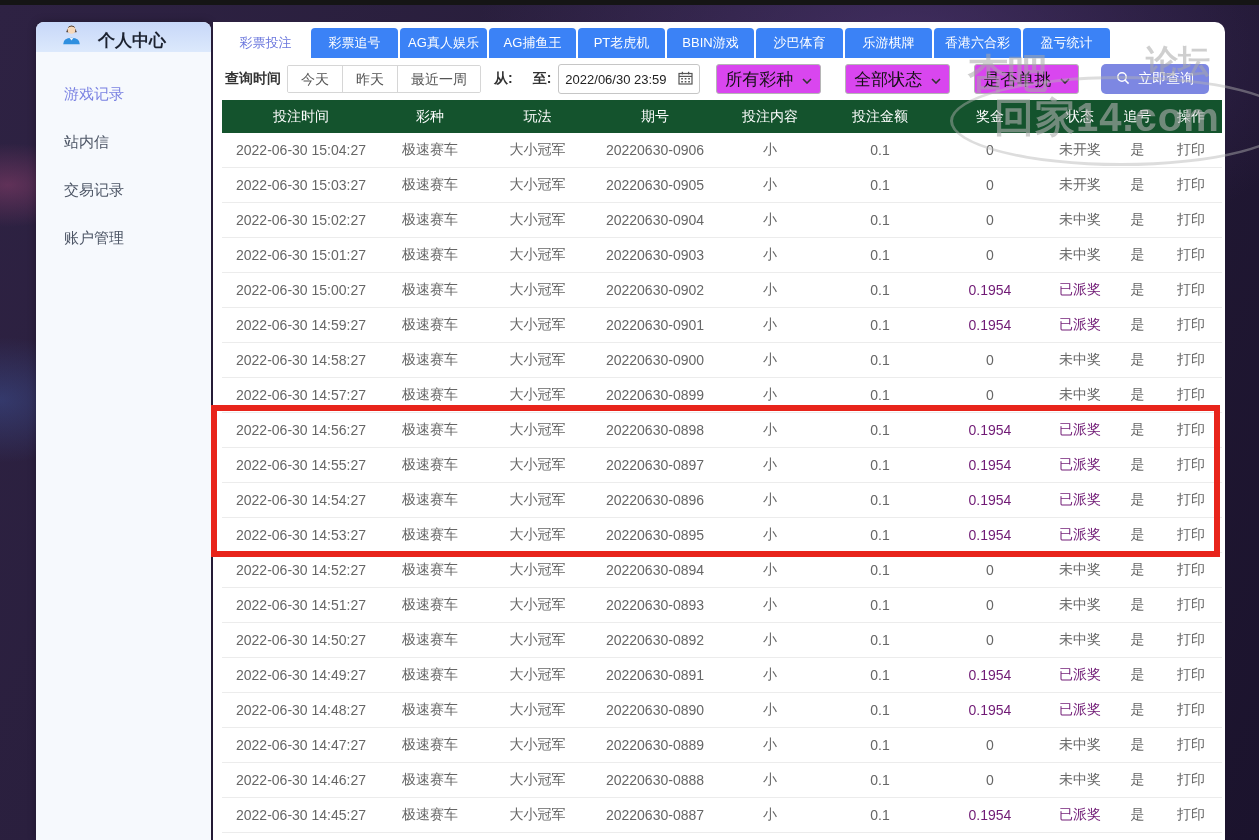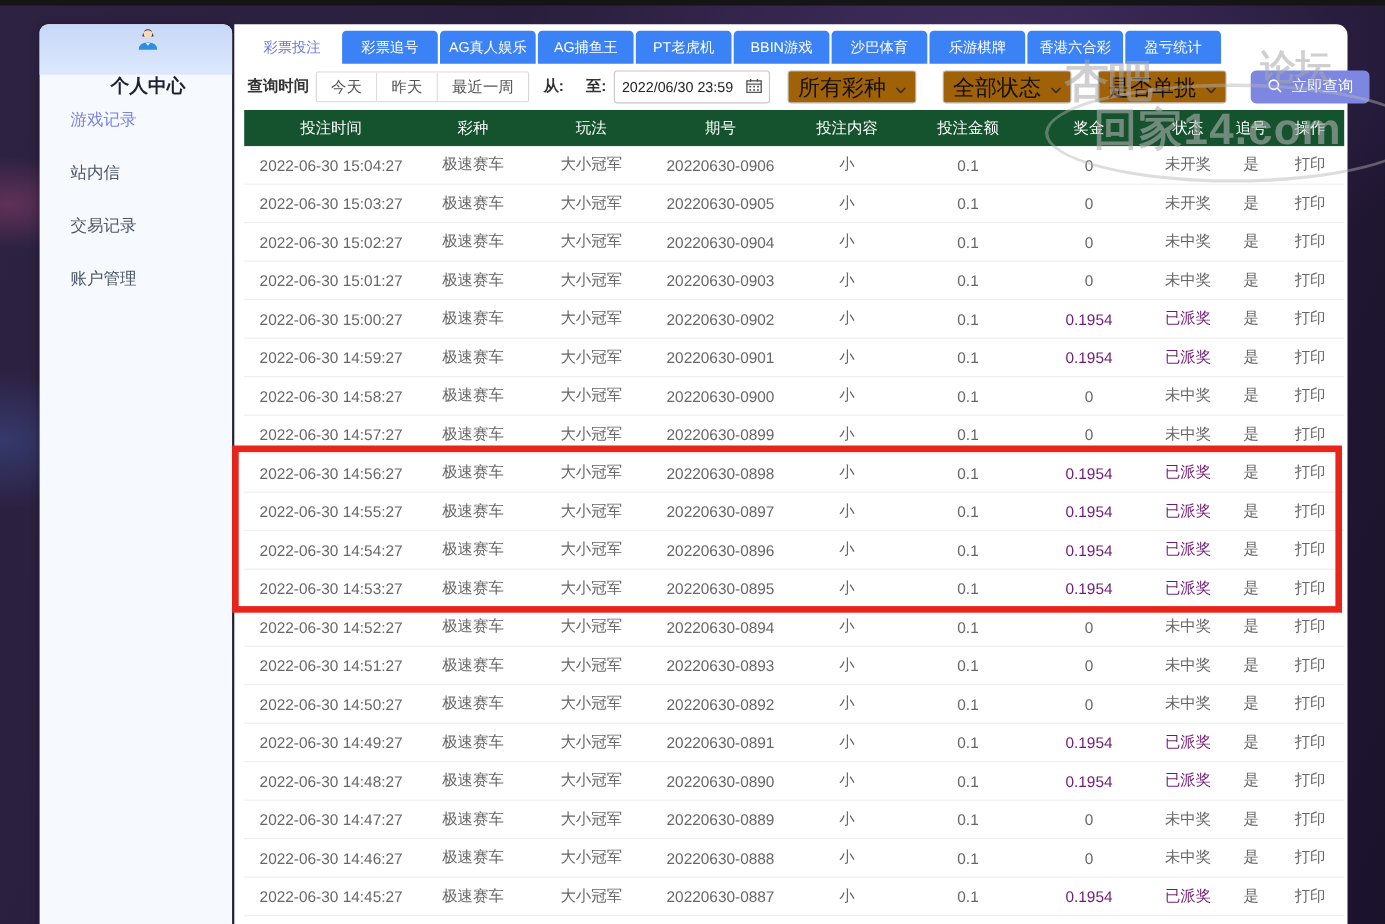--- a/index.html
+++ b/index.html
@@ -10,23 +10,23 @@
       radial-gradient(ellipse 120px 60px at 8px 185px, rgba(214,86,140,.30), transparent 70%),
       radial-gradient(ellipse 150px 90px at 0px 400px, rgba(70,110,200,.32), transparent 70%),
       radial-gradient(ellipse 600px 320px at 72% 6%, rgba(92,64,135,.50), transparent 72%),
       linear-gradient(115deg,#2e2243 0%,#271d3a 45%,#1b132d 100%);
   }
   .topbar{position:absolute;top:0;left:0;width:100%;height:5px;background:#151515;}
 
   
   .sidebar{position:absolute;left:36px;top:22px;width:175px;height:818px;
     background:#f6f9fd;border-radius:8px 8px 0 0;box-shadow:0 0 8px rgba(0,0,0,.28);}
-  .sidebar-header{height:46px;border-radius:8px 8px 0 0;
+  .sidebar-header{height:30px;border-radius:8px 8px 0 0;
     background:linear-gradient(180deg,#c7d7f8,#dce9fc);
-    display:flex;align-items:center;padding-left:22px;gap:13px;flex-direction:column;}
+    display:flex;align-items:flex-end;padding-left:22px;gap:13px;}
   .sidebar-title{font-size:17px;font-weight:bold;color:#1c2230;}
   .menu{padding-top:18px;}
   .menu-item{height:48px;line-height:48px;padding-left:28px;font-size:15px;color:#4d5666;cursor:pointer;}
   .menu-item.active{color:#7a82e2;}
 
   
   .panel{position:absolute;left:213px;top:22px;width:1012px;height:818px;
     background:#ffffff;border-radius:0 10px 0 0;}
   .tabs{position:absolute;left:9px;top:6px;display:flex;}
   .tab{width:87px;height:30px;margin-right:2px;display:flex;align-items:center;justify-content:center;
@@ -39,22 +39,22 @@
   .qlabel{font-weight:bold;color:#333;margin-right:6px;white-space:nowrap;font-family:Liberation Mono, monospace;}
   .quick{display:flex;border:1px solid #d6d6d6;border-radius:2px;overflow:hidden;}
   .quick-btn{padding:0 13px;height:26px;line-height:26px;background:#fff;color:#555;
     border-right:1px solid #d6d6d6;cursor:pointer;white-space:nowrap;}
   .quick-btn:last-child{border-right:none;}
   .fromto{margin:0 7px 0 13px;font-weight:bold;color:#333;white-space:nowrap;}
   .dinput{width:128px;height:28px;border:1px solid #c6c6c6;border-radius:3px;background:#fff;
     display:flex;align-items:center;justify-content:space-between;padding:0 6px;
     color:#222;font-size:13px;cursor:text;white-space:nowrap;box-sizing:content-box;}
   .selects{display:flex;gap:24px;margin-left:16px;}
-  .select{height:28px;border:1px solid #b5b5b5;border-radius:3px;background:#a16207;
-    display:flex;align-items:center;padding:0 8px;gap:9px;color:#111;font-size:20px;cursor:pointer;white-space:nowrap;}
+  .select{height:28px;border:1px solid #b5b5b5;border-radius:3px;background:#d946ef;
+    display:flex;align-items:center;padding:0 8px;gap:9px;color:#111;font-size:17px;cursor:pointer;white-space:nowrap;}
   .search-btn{height:30px;margin-left:22px;padding:0 15px;background:#7d87e2;border:none;border-radius:5px;
     color:#fff;font-size:14px;display:flex;align-items:center;gap:8px;cursor:pointer;white-space:nowrap;
     font-family:inherit;}
 
   
   .table{position:absolute;left:9px;top:78px;width:1000px;}
   .thead{display:flex;height:33px;background:#14532d;align-items:center;}
   .th{color:#fff;font-size:14px;text-align:center;}
   .trow{display:flex;height:34px;align-items:center;border-bottom:1px solid #ececec;background:#fff;}
   .td{font-size:14px;color:#666;text-align:center;}

